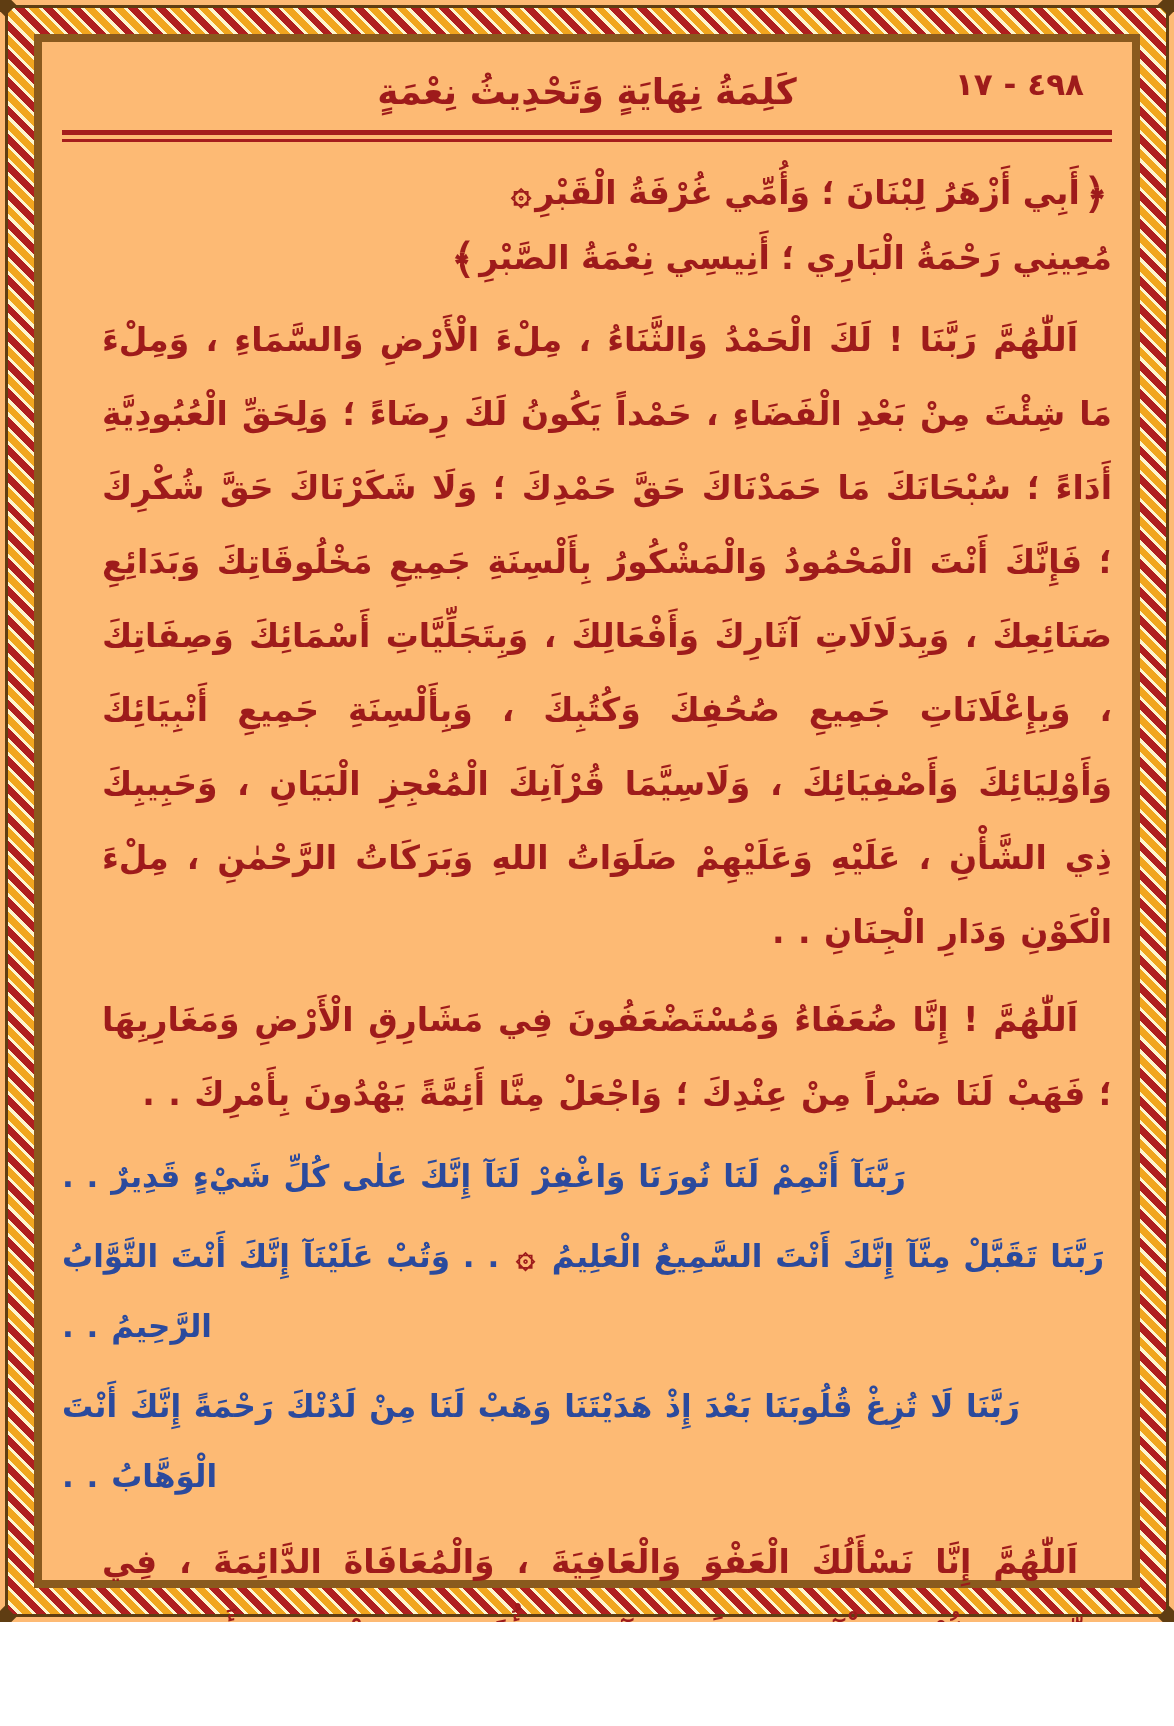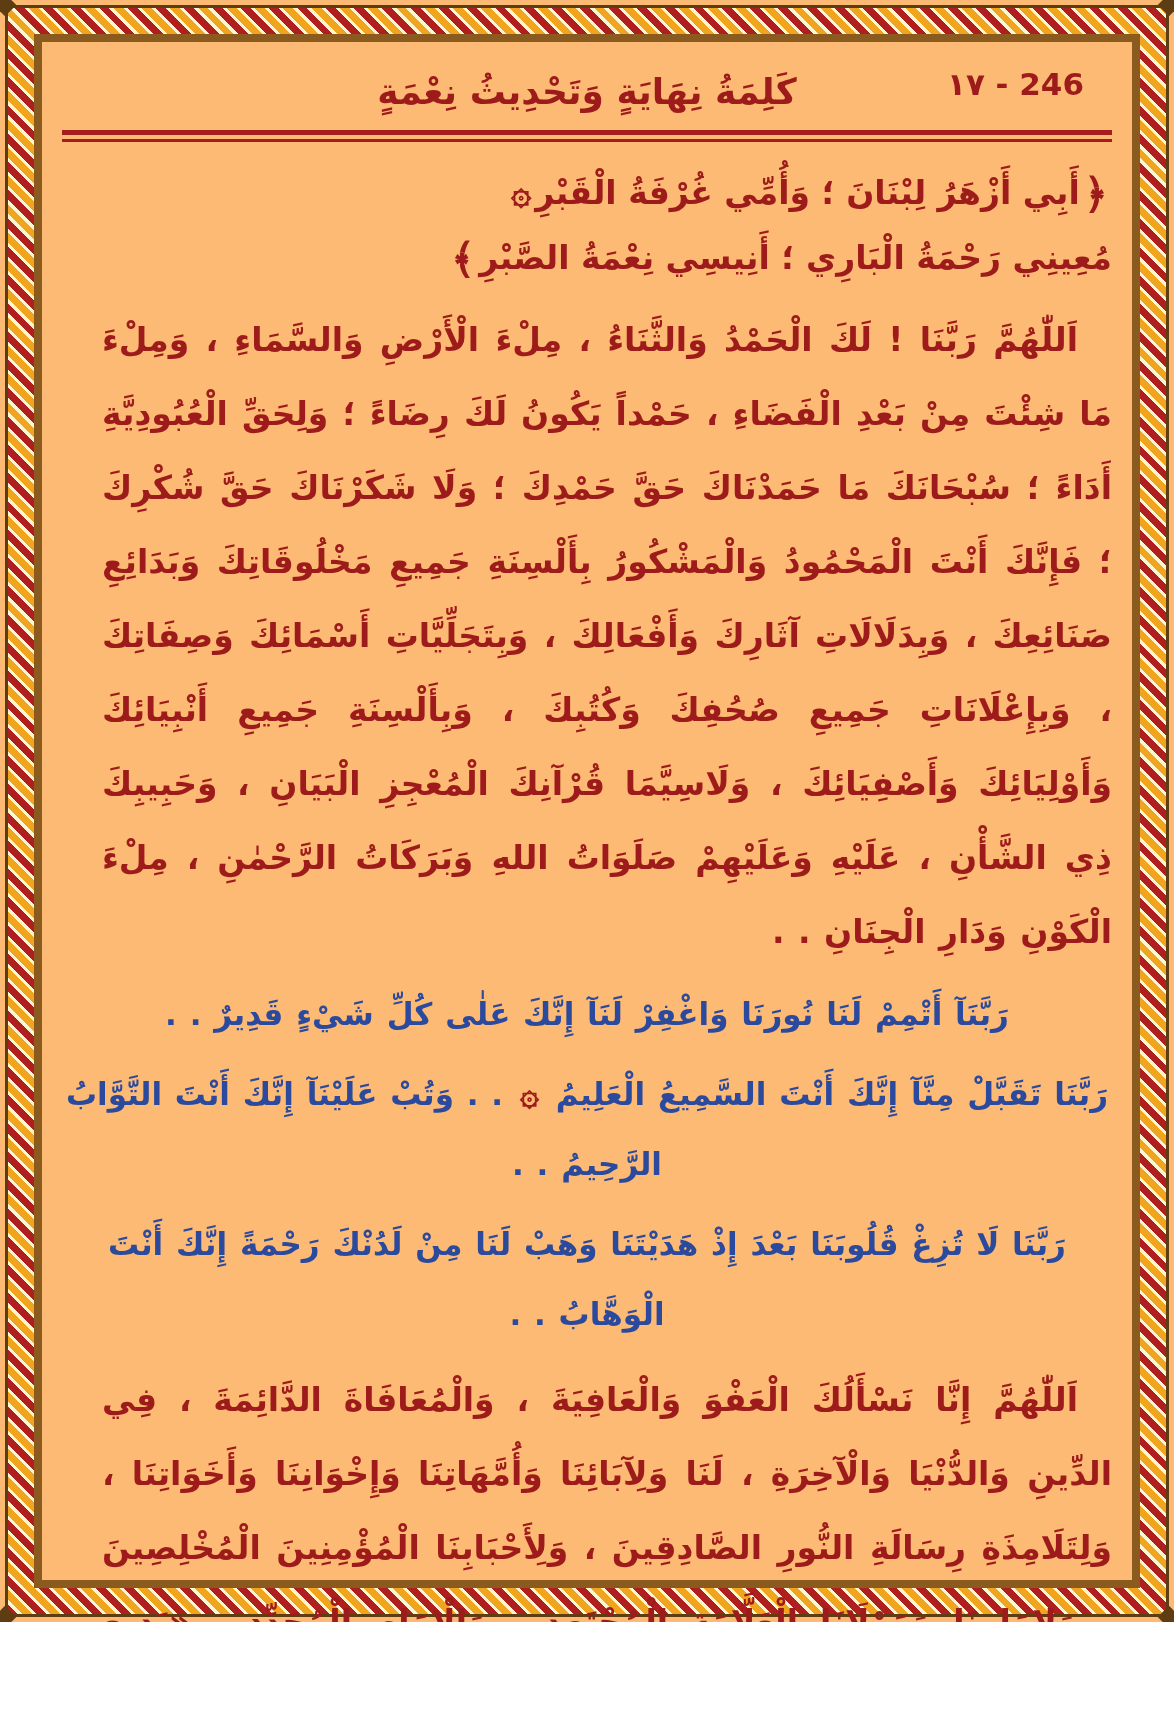--- a/index.html
+++ b/index.html
@@ -48,21 +48,21 @@
   .ornate{font-size:1.25em;vertical-align:-4px;padding:0 4px;}
   .rosette{color:#9e1b1b;font-size:1.05em;padding:0 4px;}
 
   .para{
     font-size:33px;line-height:74px;
     text-align:justify;text-indent:34px;
     color:#9e1b1b;margin:14px 0 0 0;word-spacing:2px;
   }
   .verse{
     font-size:31px;line-height:70px;
-    text-align:center;margin:10px 0 0 0;word-spacing:2px;
+    text-align:left;margin:10px 0 0 0;word-spacing:2px;
   }
   .blue{color:#2b4a9d;}
   .red{color:#9e1b1b;margin-left:40px;}
 </style>
 </head>
 <body>
 
 <div class="page">
 
   <div class="frame-band"></div>
@@ -70,39 +70,40 @@
   <div class="frame-innerline"></div>
   <div class="finial tl"></div>
   <div class="finial tr"></div>
   <div class="finial bl"></div>
   <div class="finial br"></div>
 
   <div class="content">
 
     <div class="header">
       <span class="title">كَلِمَةُ نِهَايَةٍ وَتَحْدِيثُ نِعْمَةٍ</span>
-      <span class="page-num">246 - ١٧</span>
+      <span class="page-num">٤٩٨ - ١٧</span>
     </div>
 
     <div class="rule">
       <div class="rule-thick"></div>
       <div class="rule-thin"></div>
     </div>
 
     <div class="couplet">
       <div class="couplet-l1">
         <span class="ornate">﴿</span><span>أَبِي أَزْهَرُ لِبْنَانَ ؛ وَأُمِّي غُرْفَةُ الْقَبْرِ</span><span class="rosette">۞</span>
       </div>
       <div class="couplet-l2">
         <span>مُعِينِي رَحْمَةُ الْبَارِي ؛ أَنِيسِي نِعْمَةُ الصَّبْرِ</span><span class="ornate">﴾</span>
       </div>
     </div>
 
     <p class="para red">اَللّٰهُمَّ رَبَّنَا ! لَكَ الْحَمْدُ وَالثَّنَاءُ ، مِلْءَ الْأَرْضِ وَالسَّمَاءِ ، وَمِلْءَ مَا شِئْتَ مِنْ بَعْدِ الْفَضَاءِ ، حَمْداً يَكُونُ لَكَ رِضَاءً ؛ وَلِحَقِّ الْعُبُودِيَّةِ أَدَاءً ؛ سُبْحَانَكَ مَا حَمَدْنَاكَ حَقَّ حَمْدِكَ ؛ وَلَا شَكَرْنَاكَ حَقَّ شُكْرِكَ ؛ فَإِنَّكَ أَنْتَ الْمَحْمُودُ وَالْمَشْكُورُ بِأَلْسِنَةِ جَمِيعِ مَخْلُوقَاتِكَ وَبَدَائِعِ صَنَائِعِكَ ، وَبِدَلَالَاتِ آثَارِكَ وَأَفْعَالِكَ ، وَبِتَجَلِّيَّاتِ أَسْمَائِكَ وَصِفَاتِكَ ، وَبِإِعْلَانَاتِ جَمِيعِ صُحُفِكَ وَكُتُبِكَ ، وَبِأَلْسِنَةِ جَمِيعِ أَنْبِيَائِكَ وَأَوْلِيَائِكَ وَأَصْفِيَائِكَ ، وَلَاسِيَّمَا قُرْآنِكَ الْمُعْجِزِ الْبَيَانِ ، وَحَبِيبِكَ ذِي الشَّأْنِ ، عَلَيْهِ وَعَلَيْهِمْ صَلَوَاتُ اللهِ وَبَرَكَاتُ الرَّحْمٰنِ ، مِلْءَ الْكَوْنِ وَدَارِ الْجِنَانِ . .</p>
 
+    <p class="para red">اَللّٰهُمَّ ! إِنَّا ضُعَفَاءُ وَمُسْتَضْعَفُونَ فِي مَشَارِقِ الْأَرْضِ وَمَغَارِبِهَا ؛ فَهَبْ لَنَا صَبْراً مِنْ عِنْدِكَ ؛ وَاجْعَلْ مِنَّا أَئِمَّةً يَهْدُونَ بِأَمْرِكَ . .</p>
 
     <p class="verse blue">رَبَّنَآ أَتْمِمْ لَنَا نُورَنَا وَاغْفِرْ لَنَآ إِنَّكَ عَلٰى كُلِّ شَيْءٍ قَدِيرٌ . .</p>
 
     <p class="verse blue"><span>رَبَّنَا تَقَبَّلْ مِنَّآ إِنَّكَ أَنْتَ السَّمِيعُ الْعَلِيمُ </span><span class="rosette">۞</span><span> . . وَتُبْ عَلَيْنَآ إِنَّكَ أَنْتَ التَّوَّابُ الرَّحِيمُ . .</span></p>
 
     <p class="verse blue">رَبَّنَا لَا تُزِغْ قُلُوبَنَا بَعْدَ إِذْ هَدَيْتَنَا وَهَبْ لَنَا مِنْ لَدُنْكَ رَحْمَةً إِنَّكَ أَنْتَ الْوَهَّابُ . .</p>
 
 
     <p class="para red"><span>اَللّٰهُمَّ إِنَّا نَسْأَلُكَ الْعَفْوَ وَالْعَافِيَةَ ، وَالْمُعَافَاةَ الدَّائِمَةَ ، فِي الدِّينِ وَالدُّنْيَا وَالْآخِرَةِ ، لَنَا وَلِآبَائِنَا وَأُمَّهَاتِنَا وَإِخْوَانِنَا وَأَخَوَاتِنَا ، وَلِتَلَامِذَةِ رِسَالَةِ النُّورِ الصَّادِقِينَ ، وَلِأَحْبَابِنَا الْمُؤْمِنِينَ الْمُخْلِصِينَ ، وَلِإِمَامِنَا وَمَوْلَانَا الْعَلَّامَةِ الْمُجْتَهِدِ ، وَالْإِمَامِ الْمُجَدِّدِ ، «بَدِيعِ الزَّمَانِ سَعِيدِ النُّورْسِيِّ» ، </span></p>
 

